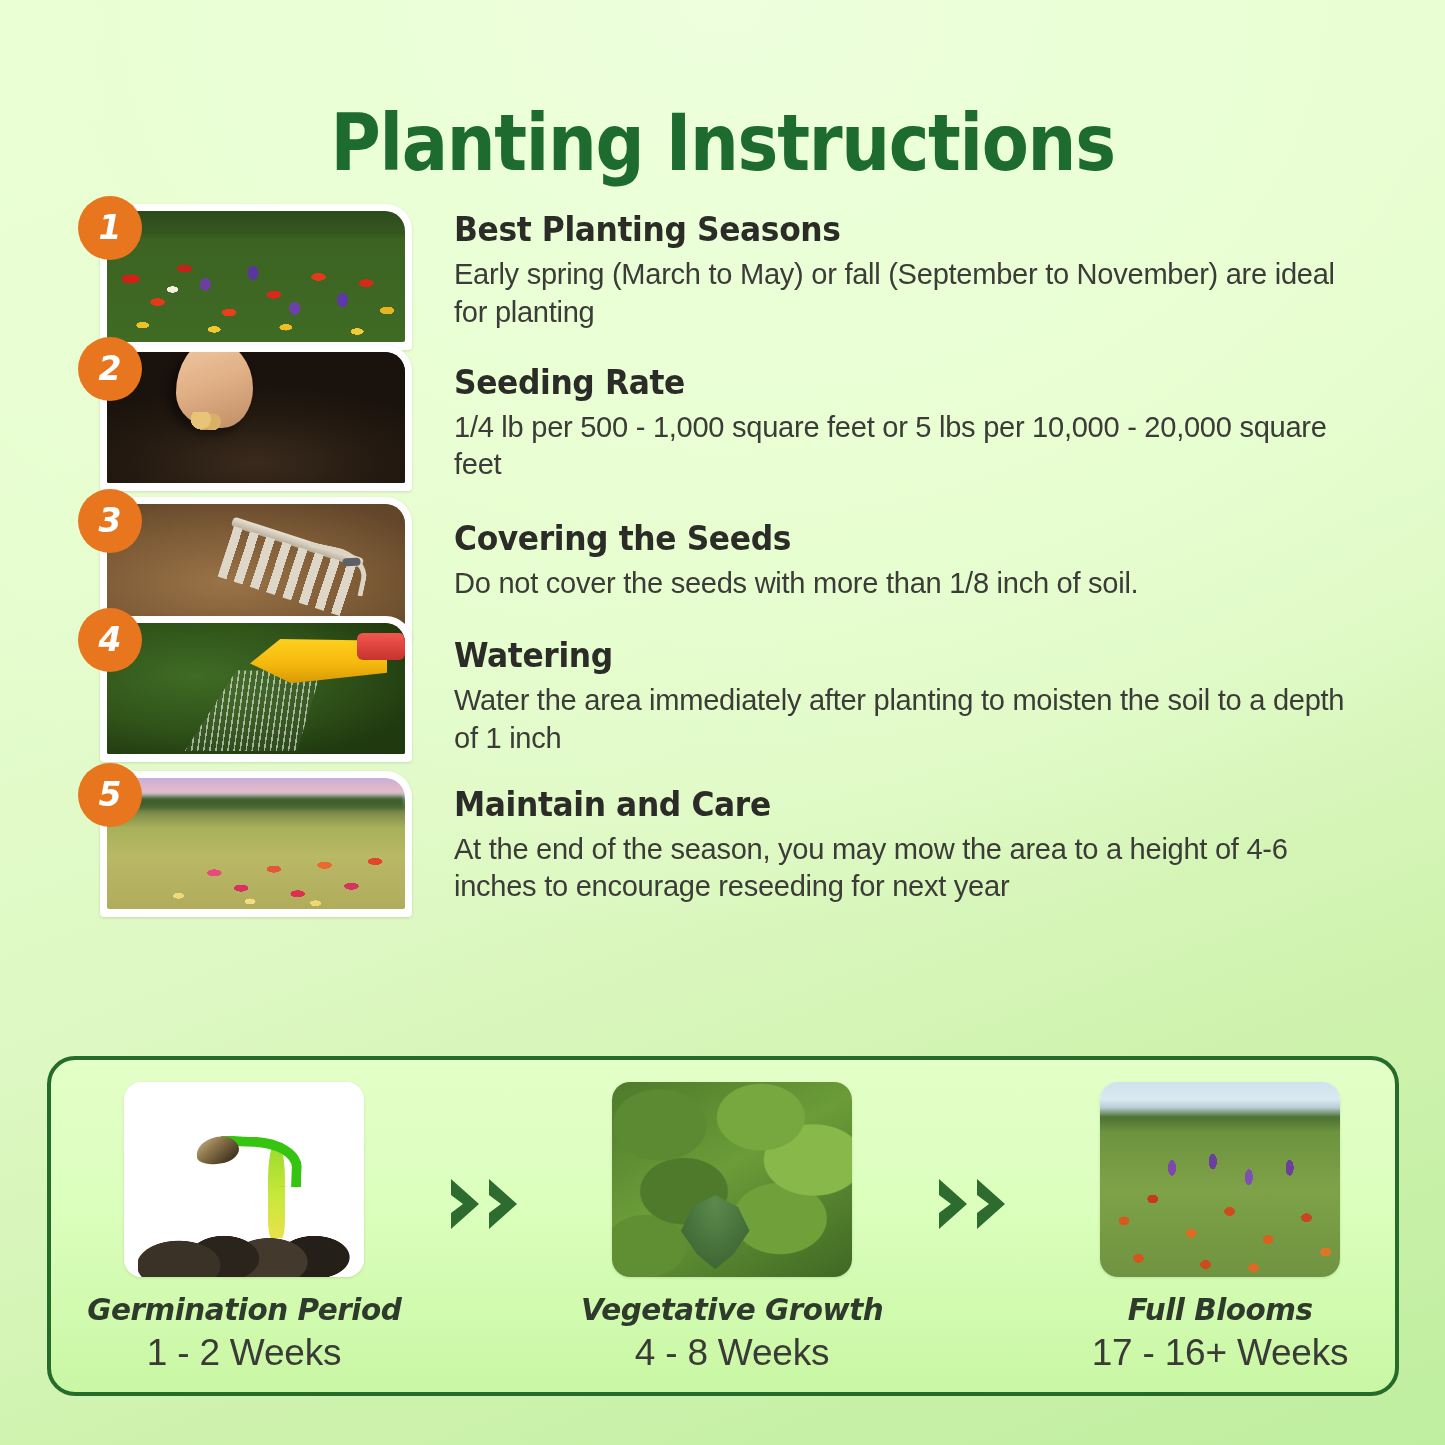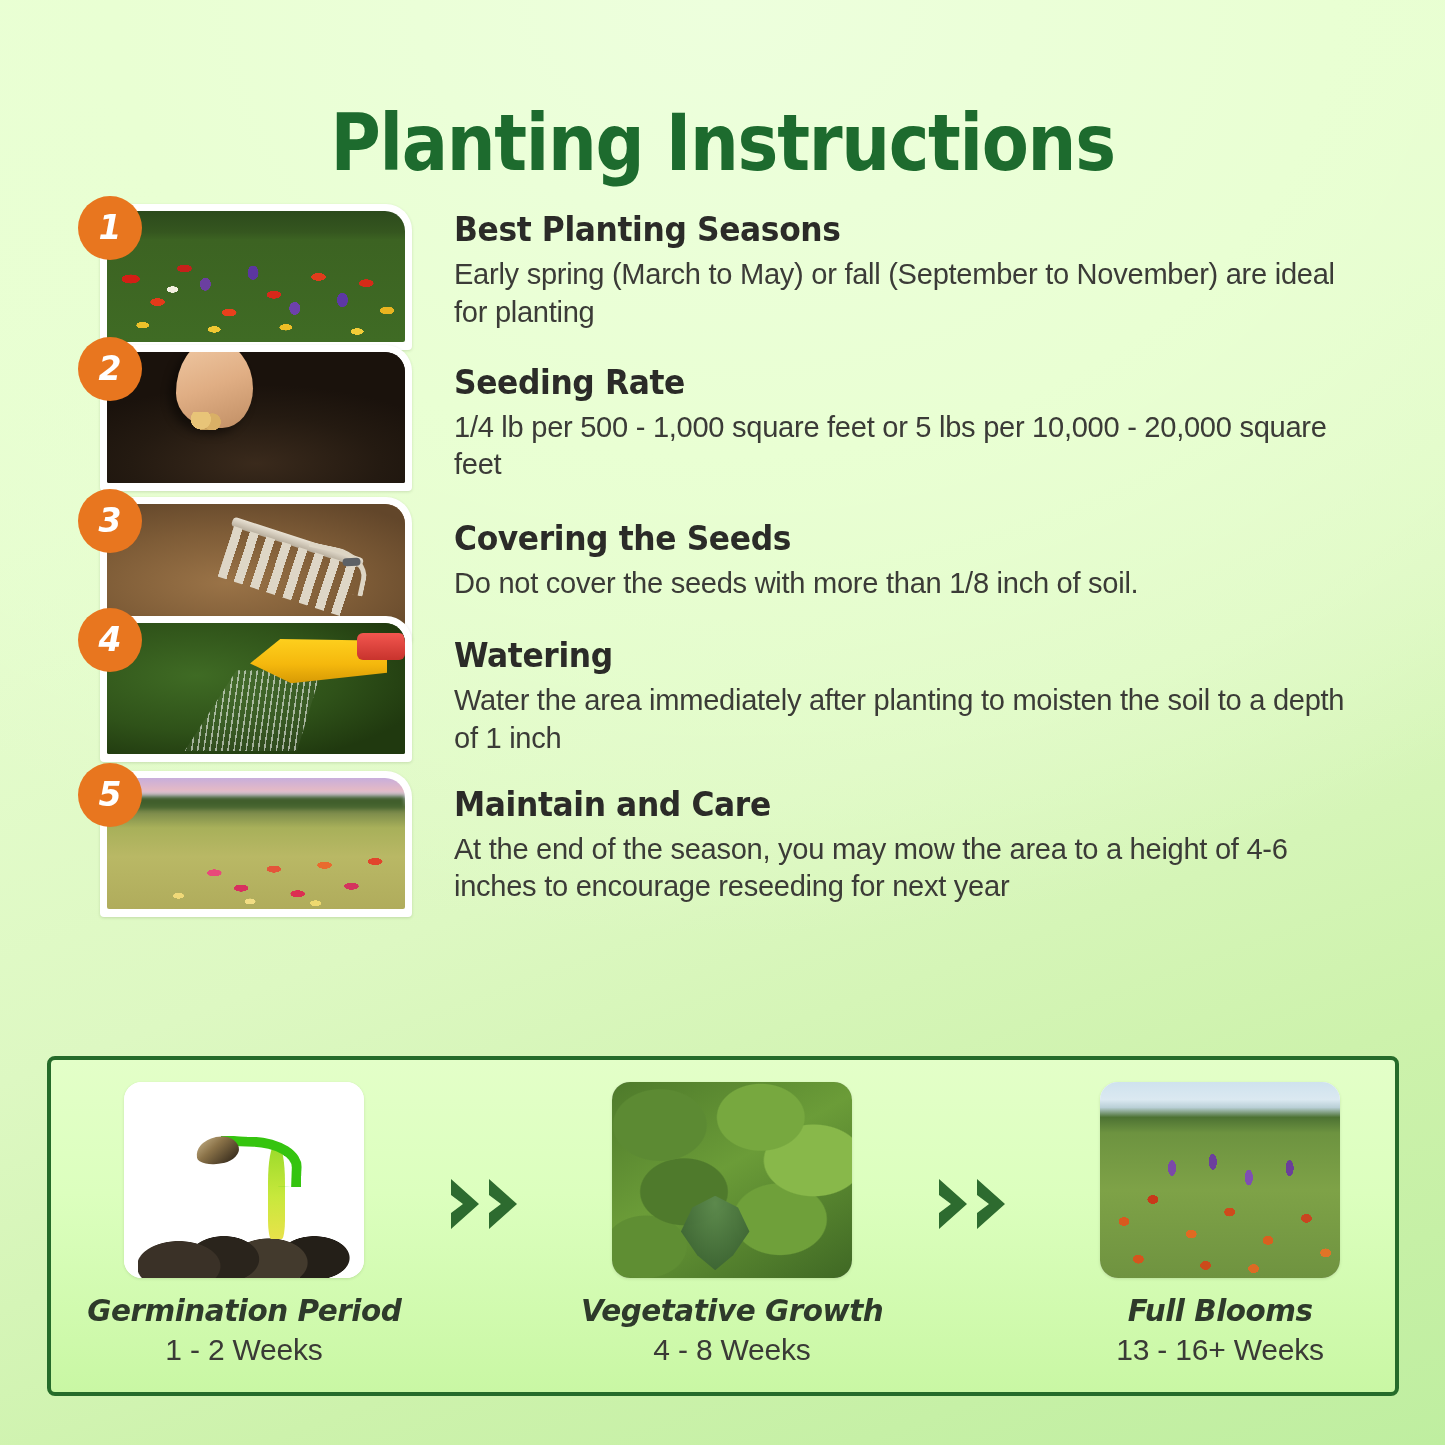--- a/index.html
+++ b/index.html
@@ -316,21 +316,21 @@
 
   
   .timeline {
     position: absolute;
     left: 47px;
     top: 1056px;
     width: 1352px;
     height: 340px;
     box-sizing: border-box;
     border: 4px solid #256b2a;
-    border-radius: 8px;
+    border-radius: 28px;
     background: linear-gradient(180deg, #e3ffc8 0%, #dcffbe 40%, #c9f7a4 100%);
     display: flex;
     align-items: stretch;
     padding: 22px 28px 18px 28px;
     gap: 36px;
   }
   .tl-item {
     flex: 0 0 auto;
     width: 330px;
     display: flex;
@@ -353,21 +353,21 @@
     font-weight: 700;
     font-size: 31px;
     color: #2e3a2b;
     letter-spacing: -0.5px;
     white-space: nowrap;
     transform: scaleX(0.95);
   }
   .tl-value {
     margin-top: 5px;
     font-family: "Liberation Sans", sans-serif;
-    font-size: 30px;
+    font-size: 37px;
     color: #3a3a36;
     letter-spacing: -0.2px;
     white-space: nowrap;
   }
   .tl-arrow {
     flex: 1 1 auto;
     display: flex;
     align-items: center;
     justify-content: center;
     padding-bottom: 48px;
@@ -608,18 +608,18 @@
         <path d="M6 6 L34 31 L6 56 L6 40 L18 31 L6 22 Z" fill="#2d6b2f"></path>
         <path d="M44 6 L72 31 L44 56 L44 40 L56 31 L44 22 Z" fill="#2d6b2f"></path>
       </svg>
     </div>
 
     <div class="tl-item">
       <div class="tl-img">
         <div class="art art-blooms"></div>
       </div>
       <div class="tl-label">Full Blooms</div>
-      <div class="tl-value">13 - 16+ Weeks</div>
+      <div class="tl-value">17 - 16+ Weeks</div>
     </div>
 
   </div>
 
 </div>
 
 </body></html>

